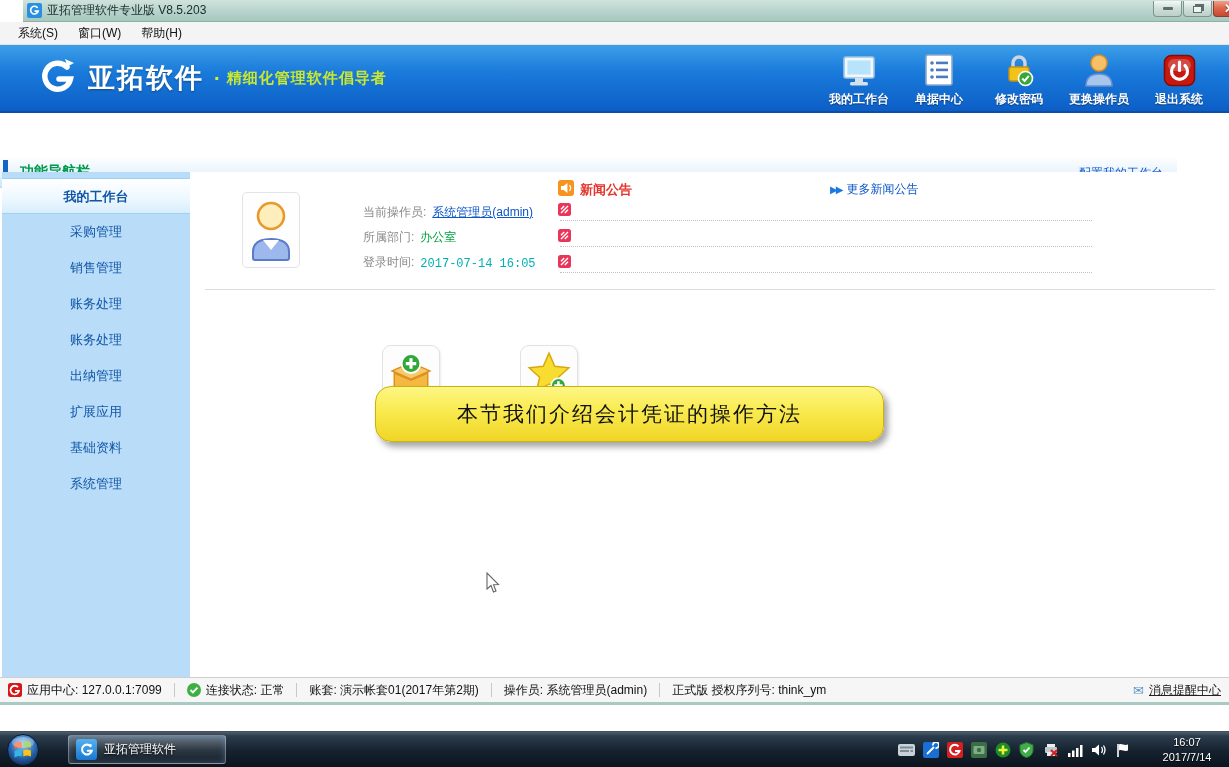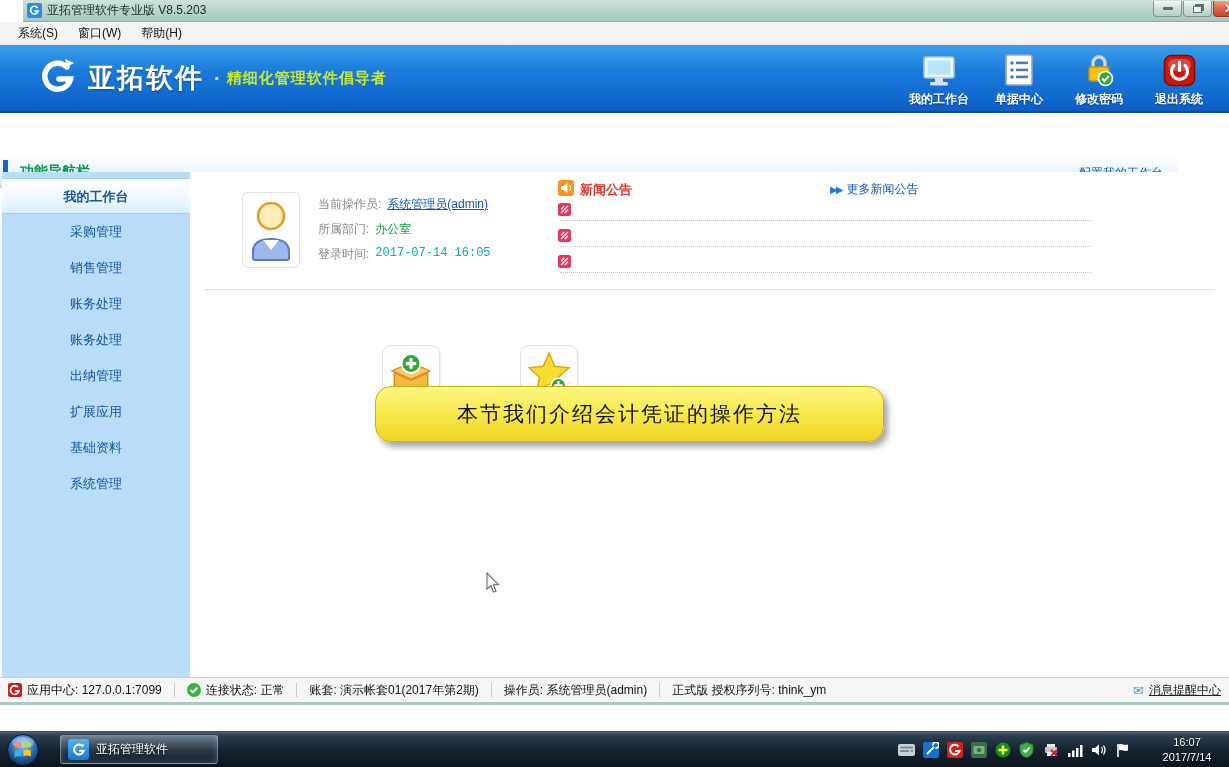--- a/index.html
+++ b/index.html
@@ -60,21 +60,21 @@
     background:#b9ddf8; padding-top:6px; }
   .sitem { height:36px; line-height:36px; text-align:center; color:#1256a8; font-size:13px; cursor:pointer; }
   .sitem.selected { background:linear-gradient(180deg,#ffffff 0%,#eef8ff 55%,#d8edfc 100%);
     border-top:1px solid #9ed0f2; border-bottom:1px solid #9ed0f2; font-weight:bold; }
   
   .main { position:absolute; left:190px; top:172px; width:1039px; height:531px; background:#fff; }
   .user-avatar { position:absolute; left:52px; top:20px; width:58px; height:76px;
     background:#fefefe; border:1px solid #e3e3e3; border-radius:5px;
     display:flex; align-items:center; justify-content:center; }
   .user-rows { position:absolute; left:128px; top:24px; }
-  .urow { height:25px; display:flex; align-items:flex-start; font-size:12px; }
+  .urow { height:25px; display:flex; align-items:flex-end; font-size:12px;margin-left:45px; }
   .ulabel { color:#8a8a8a; margin-right:6px; }
   .uval-op { color:#0b57c8; text-decoration:underline; }
   .uval-dept { color:#00a040; }
   .uval-time { color:#00b0b4; font-family:"Liberation Mono", monospace; font-size:12px;}
   .news { position:absolute; left:368px; top:6px; width:650px; }
   .newshead { position:relative; height:22px; }
   .newstitle { position:absolute; left:22px; top:3px; color:#e5342c; font-weight:bold; font-size:13px; }
   .newsicon { position:absolute; left:0; top:2px; }
   .morelink { position:absolute; left:272px; top:3px; color:#0b57c8; font-size:12px; cursor:pointer; display:flex; align-items:center;}
   .morelink .arr { color:#1a7ae0; font-size:10px; margin-right:5px; letter-spacing:-2px;}
@@ -100,21 +100,21 @@
   .sseg svg, .sseg .env { margin-right:5px; }
   .ssep { width:1px; height:14px; background:#c8c8c8; margin:0 12px; }
   .sspacer { flex:1; }
   .msglink { text-decoration:underline; cursor:pointer; color:#222; }
   .env { color:#5b92c8; font-size:13px; }
   
   .taskbar { position:absolute; left:0; top:731px; width:1229px; height:36px;
     background:linear-gradient(180deg,#4a5d70 0%,#2b3c4c 12%,#15222e 55%,#0b141d 100%);
     border-top:1px solid rgba(255,255,255,.25); display:flex; align-items:center; }
   .startorb { margin-left:6px; width:34px; height:34px; cursor:pointer; }
-  .taskbtn { margin-left:20px; width:158px; height:29px; border-radius:3px;
+  .taskbtn { margin-left:28px; width:158px; height:29px; border-radius:3px;
     background:linear-gradient(180deg,rgba(255,255,255,.30),rgba(255,255,255,.10) 50%,rgba(255,255,255,.04));
     border:1px solid rgba(255,255,255,.35); box-shadow:inset 0 0 6px rgba(120,190,255,.35);
     display:flex; align-items:center; padding:0 7px; cursor:pointer; }
   .taskbtn .applogo { width:21px; height:21px; border-radius:3px; background:linear-gradient(180deg,#55b1f0,#1877d2);
     display:flex; align-items:center; justify-content:center; margin-right:7px; }
   .taskbtn .tlabel { color:#fff; font-size:12px; text-shadow:0 1px 2px #000; white-space:nowrap; }
   .tray { position:absolute; right:98px; top:0; height:36px; display:flex; align-items:center; }
   .trayicon { width:17px; height:17px; margin-left:7px; display:flex; align-items:center; justify-content:center; cursor:pointer; }
   .clock { position:absolute; right:6px; top:3px; width:72px; text-align:center; color:#fff;
     font-size:11px; line-height:15px; text-shadow:0 1px 1px #000; cursor:default; }
@@ -193,20 +193,29 @@
       <div class="haction">
         <div class="hicon">
           <svg width="34" height="34" viewBox="0 0 34 34">
             <path d="M11 15 v-5 a6 6 0 0 1 12 0 v5" fill="none" stroke="#cfd6dd" stroke-width="3.4"></path>
             <rect x="7" y="14" width="20" height="14" rx="2.5" fill="#f2c21c" stroke="#c8920e" stroke-width="1.4"></rect>
             <circle cx="23.5" cy="25.5" r="7" fill="#35a835" stroke="#fff" stroke-width="1.6"></circle>
             <path d="M20.2 25.5 l2.4 2.4 l4.2 -5" stroke="#fff" stroke-width="2" fill="none"></path>
           </svg>
         </div>
         <div class="hlabel">修改密码</div>
+      </div>
+      <div class="haction">
+        <div class="hicon">
+          <svg width="32" height="34" viewBox="0 0 32 34">
+            <circle cx="16" cy="10" r="8" fill="#f6c066" stroke="#df8f22" stroke-width="1.5"></circle>
+            <path d="M3 33 q0 -12 13 -12 q13 0 13 12 z" fill="#a6c6ee" stroke="#6890d0" stroke-width="1.5"></path>
+          </svg>
+        </div>
+        <div class="hlabel">更换操作员</div>
       </div>
       <div class="haction">
         <div class="hicon">
           <svg width="33" height="33" viewBox="0 0 33 33">
             <rect x="1.5" y="1.5" width="30" height="30" rx="7" fill="#c6180f" stroke="#870b05" stroke-width="1.6"></rect>
             <rect x="5" y="5" width="23" height="12" rx="6" fill="rgba(255,255,255,0.22)"></rect>
             <path d="M16.5 8 v8.5" stroke="#fff" stroke-width="3.2" stroke-linecap="round"></path>
             <path d="M11 11.5 a8 8 0 1 0 11 0" fill="none" stroke="#fff" stroke-width="3.2" stroke-linecap="round"></path>
           </svg>
         </div>

